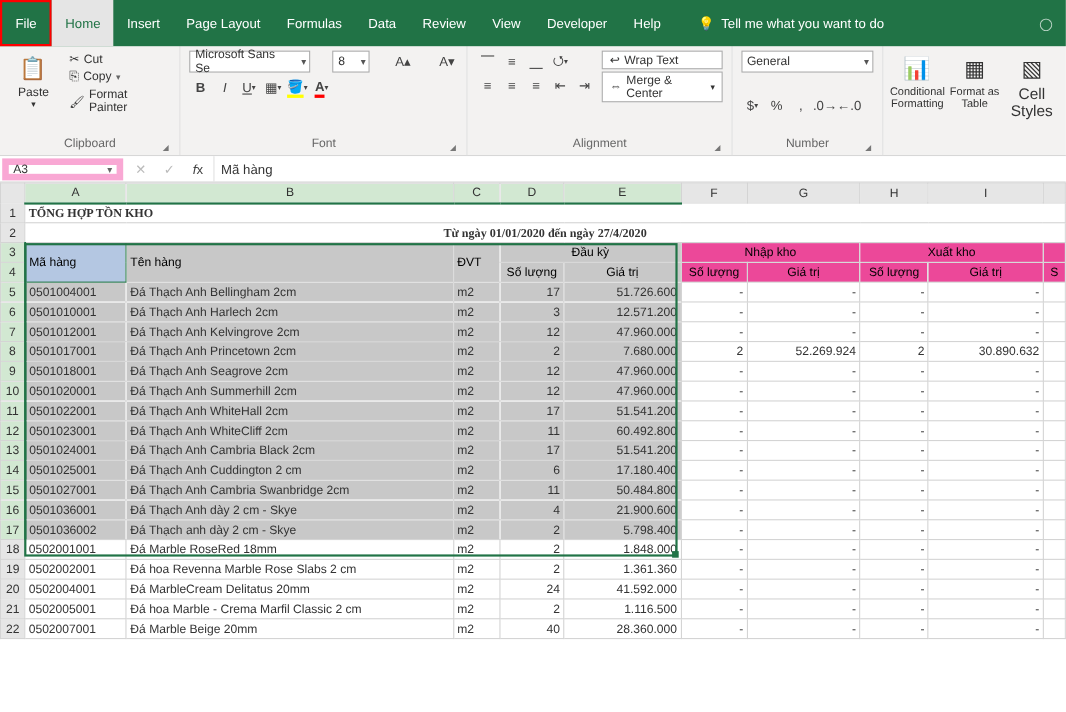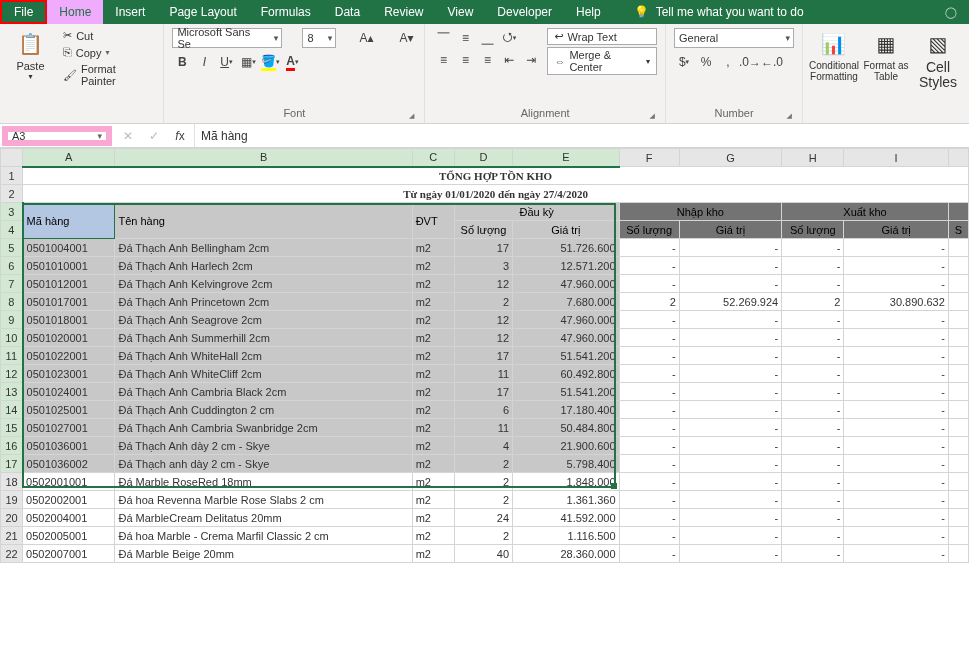--- a/index.html
+++ b/index.html
@@ -1,22 +1,22 @@
 <!DOCTYPE html>
 <html><head>
 <meta charset="utf-8">
 <style>
   * { box-sizing: border-box; margin: 0; padding: 0; }
   body { font-family: "Segoe UI", Arial, sans-serif; font-size: 11px; background: #fff; color: #333; width: 969px; height: 647px; overflow: hidden; position: relative; }
 
   
-  .tabs { background: #217346; height: 24px; display: flex; align-items: stretch; color: #fff; position: relative; }
+  .tabs { background: #217346; height: 42px; display: flex; align-items: stretch; color: #fff; position: relative; }
   .tab { padding: 0 12px; display: flex; align-items: center; font-size: 12px; cursor: pointer; }
   .tab.file { border: 2px solid red; }
-  .tab.active { background: #f0abfc; color: #217346; }
+  .tab.active { background: #e5e5e5; color: #217346; }
   .tellme { display: flex; align-items: center; gap: 6px; margin-left: 10px; }
   .tabs .right { margin-left: auto; display:flex; align-items:center; padding-right:12px; gap:10px; opacity:.7;}
 
   
   .ribbon { height: 100px; border-bottom: 1px solid #d4d4d4; background: #f3f2f1; display: flex; }
   .group { border-right: 1px solid #e1e1e1; padding: 4px 8px 0; display: flex; flex-direction: column; }
   .group-body { flex: 1; display: flex; align-items: flex-start; gap: 6px; }
   .group-label { text-align: center; font-size: 11px; color: #666; padding: 2px 0 4px; position: relative; }
   .group-label::after { content: "◢"; font-size: 7px; color: #777; position: absolute; right: 2px; bottom: 3px; }
   .bigbtn { display: flex; flex-direction: column; align-items: center; width: 46px; font-size: 11px; cursor: pointer; }
@@ -37,23 +37,23 @@
   .fbar .fx { width:80px; display:flex; gap:6px; justify-content:center; align-items:center; color:#999; }
   .formula { flex:1; border-left:1px solid #e1e1e1; height:100%; display:flex; align-items:center; padding:0 6px; font-size:12px; }
 
   
   .gridwrap { position:relative; }
   table.grid { border-collapse: collapse; table-layout: fixed; width: 969px; }
   .grid th, .grid td { border: 1px solid #d4d4d4; height:18px; font-size:11px; padding:0 3px; overflow:hidden; white-space:nowrap; }
   .grid .colhdr th { background:#e6e6e6; color:#333; text-align:center; font-weight:normal; }
   .grid .rowhdr { background:#e6e6e6; text-align:center; width:22px; }
   .corner { background:#e6e6e6; width:22px; }
-  .title1 { font-family:"Times New Roman",serif; font-weight:bold; font-size:16px; text-align:center; }
+  .title1 { font-family:"Times New Roman",serif; font-weight:bold; font-size:16px; }
   .title2 { font-family:"Times New Roman",serif; font-weight:bold; font-size:12px; text-align:center; }
-  .hdr { background:#737373; color:#000; font-weight:normal; }
+  .hdr { background:#ec4899; color:#000; font-weight:normal; }
   .hdr.center { text-align:center; }
   .sel-col .colhdr th.selc { background:#d2e8d2; border-bottom:2px solid #217346; }
   .sel-row .rowhdr.selr { background:#d2e8d2; border-right:2px solid #217346; }
   td.selcell { background:#c8c8c8; }
   td.num { text-align:right; }
   td.center { text-align:center; }
   td.dash { text-align:right; color:#333; }
 
   
   .marquee { position:absolute; border:2px solid #217346; pointer-events:none; }
@@ -102,20 +102,21 @@
             <span>⎘</span>
             <span>Copy</span>
             <span style="font-size:8px;color:#666;">▾</span>
           </div>
         <div class="minirow">
             <span>🖌</span>
             <span>Format Painter</span>
           </div>
       </div>
     </div>
+    <div class="group-label">Clipboard</div>
   </div>
 
   <div class="group">
     <div class="group-body stack" style="gap:4px">
       <div class="fontbox">
         <div class="sel" style="width:110px">Microsoft Sans Se</div>
         <div class="sel" style="width:34px">8</div>
         <div class="iconbtn">A▴</div>
         <div class="iconbtn">A▾</div>
       </div>
@@ -170,21 +171,21 @@
             <span>⇔</span>
             <span>Merge &amp; Center</span>
             <span style="font-size:8px">▾</span>
           </div>
       </div>
     </div>
     <div class="group-label">Alignment</div>
   </div>
 
   <div class="group">
-    <div class="group-body stack" style="gap:4px">
+    <div class="group-body stack" style="gap:20px">
       <div class="sel" style="width:120px">General</div>
       <div class="icorow">
         <div class="iconbtn">$<span style="font-size:7px">▾</span></div>
         <div class="iconbtn">%</div>
         <div class="iconbtn">,</div>
         <div class="iconbtn">.0→</div>
         <div class="iconbtn">←.0</div>
       </div>
     </div>
     <div class="group-label">Number</div>

